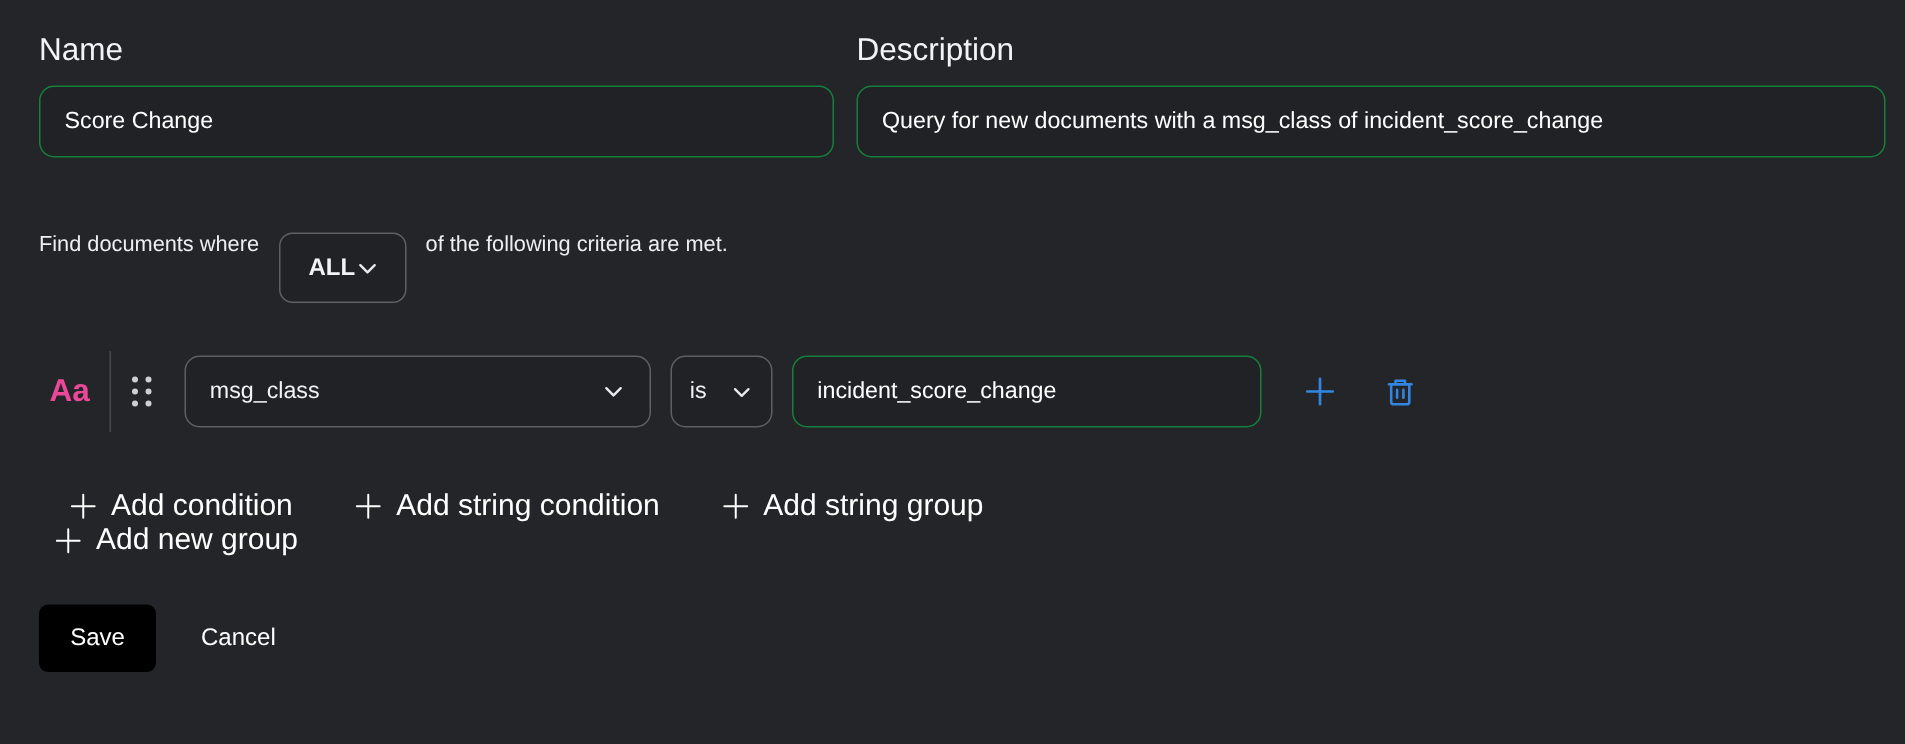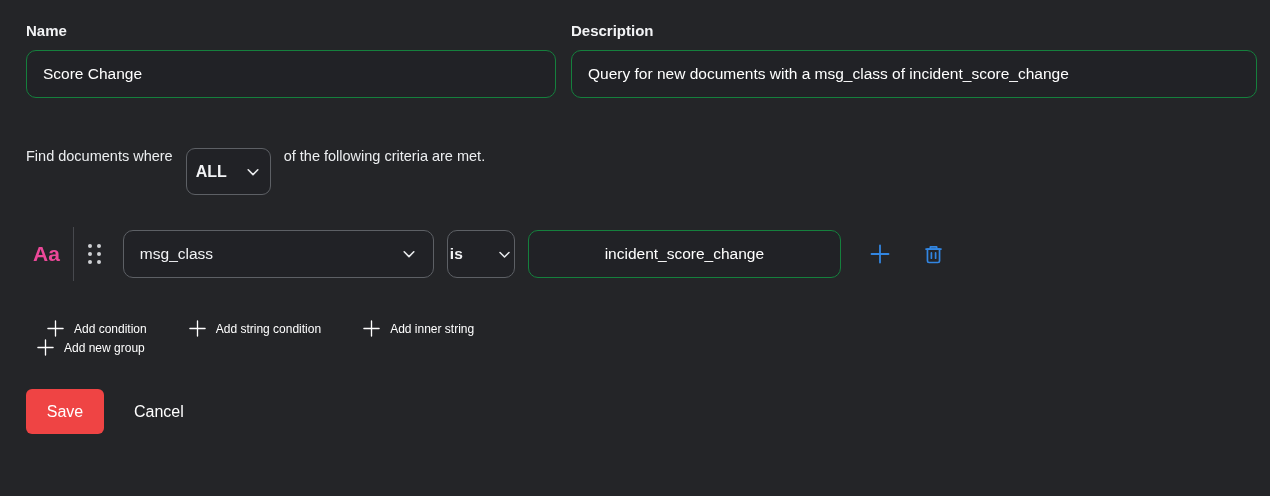--- a/index.html
+++ b/index.html
@@ -12,21 +12,21 @@
   }
   .page {
     width: 1270px; height: 496px;
     padding: 22px 13px 0 26px;
   }
 
   
   .fields-row { display: flex; gap: 15px; }
   .field-col-name { width: 530px; flex: 0 0 530px; }
   .field-col-desc { flex: 1; }
-  .field-label { font-size: 15px; color: #f2f3f5; margin-bottom: 11px; display: block; font-weight: bold; }
+  .field-label { font-size: 21px; color: #f2f3f5; margin-bottom: 11px; display: block; }
   .text-input {
     width: 100%; height: 48px;
     background: #212226;
     border: 1px solid #15803d;
     border-radius: 10px;
     color: #fff;
     font-family: "Liberation Sans", sans-serif;
     font-size: 15.5px;
     padding: 0 16px;
     outline: none;
@@ -40,21 +40,21 @@
   .criteria-text { font-size: 14.5px; color: #eceef0; }
   .select-box {
     display: flex; align-items: center; justify-content: space-between;
     background: #212226;
     border: 1px solid #5d6065;
     border-radius: 9px;
     height: 47px;
     cursor: pointer;
   }
   .match-select {
-    width: 85px; margin: 0 13px; padding: 0 9px;
+    width: 85px; margin: 0 13px; padding: 0 19px;
     font-size: 16px; font-weight: bold;
   }
   .chev { flex: 0 0 auto; display: inline-flex; }
 
   
   .condition-row {
     margin-top: 30px;
     display: flex; align-items: center;
     height: 58px;
   }
@@ -69,47 +69,47 @@
   .drag-handle {
     display: grid;
     grid-template-columns: 4px 4px;
     grid-template-rows: 4px 4px 4px;
     gap: 4px 5px;
     margin-right: 22px;
     cursor: grab;
   }
   .drag-handle span { width: 4px; height: 4px; border-radius: 50%; background: #ced0d3; }
   .field-select { width: 311px; padding: 0 16px; border-radius: 10px; height: 48px; font-size: 15.5px; }
-  .op-select { width: 68px; margin-left: 13px; padding: 0 2px; border-radius: 10px; height: 48px; font-size: 15.5px; font-weight: bold; }
-  .value-input { width: 313px; margin-left: 13px; height: 48px; text-align: center; }
+  .op-select { width: 68px; margin-left: 13px; padding: 0 12px; border-radius: 10px; height: 48px; font-size: 15.5px; }
+  .value-input { width: 313px; margin-left: 13px; height: 48px; }
   .icon-btn {
     background: none; border: none; cursor: pointer;
     display: inline-flex; align-items: center; justify-content: center;
     padding: 0;
   }
   .plus-icon-btn { margin-left: 27px; }
   .trash-icon-btn { margin-left: 31px; }
 
   
   .add-links-row {
     margin-top: 36px; margin-left: 20px;
     display: flex; align-items: center; gap: 41px;
   }
   .add-link {
     display: inline-flex; align-items: center; gap: 9px;
-    color: #fff; font-size: 12px; cursor: pointer;
+    color: #fff; font-size: 20px; cursor: pointer;
     background: none; border: none; font-family: "Liberation Sans", sans-serif;
   }
   .add-group-row { margin-left: 10px; }
 
   
   .buttons-row { margin-top: 28px; display: flex; align-items: center; }
   .save-btn {
     width: 78px; height: 45px;
-    background: #ef4444; color: #fff;
+    background: #000000; color: #fff;
     border: none; border-radius: 6px;
     font-size: 16px; font-family: "Liberation Sans", sans-serif;
     cursor: pointer;
   }
   .cancel-btn {
     margin-left: 30px;
     background: none; border: none;
     color: #fff; font-size: 16px;
     font-family: "Liberation Sans", sans-serif;
     cursor: pointer;
@@ -203,21 +203,21 @@
           </svg>
       </span>
       <span>Add string condition</span>
     </button>
     <button class="add-link">
       <span class="chev">
         <svg width="19" height="19" viewBox="0 0 20 20">
             <path d="M10 2v16M2 10h16" stroke="#fff" stroke-width="1.4" stroke-linecap="round"></path>
           </svg>
       </span>
-      <span>Add inner string</span>
+      <span>Add string group</span>
     </button>
   </div>
 
   <div class="add-group-row">
     <button class="add-link">
       <span class="chev">
         <svg width="19" height="19" viewBox="0 0 20 20">
             <path d="M10 2v16M2 10h16" stroke="#fff" stroke-width="1.4" stroke-linecap="round"></path>
           </svg>
       </span>

